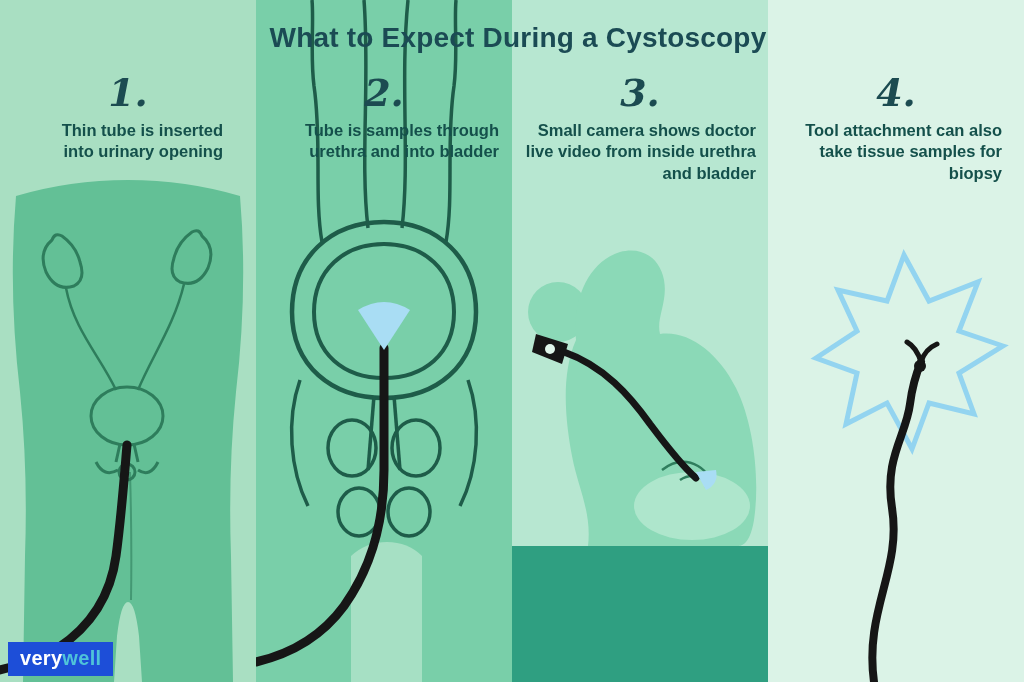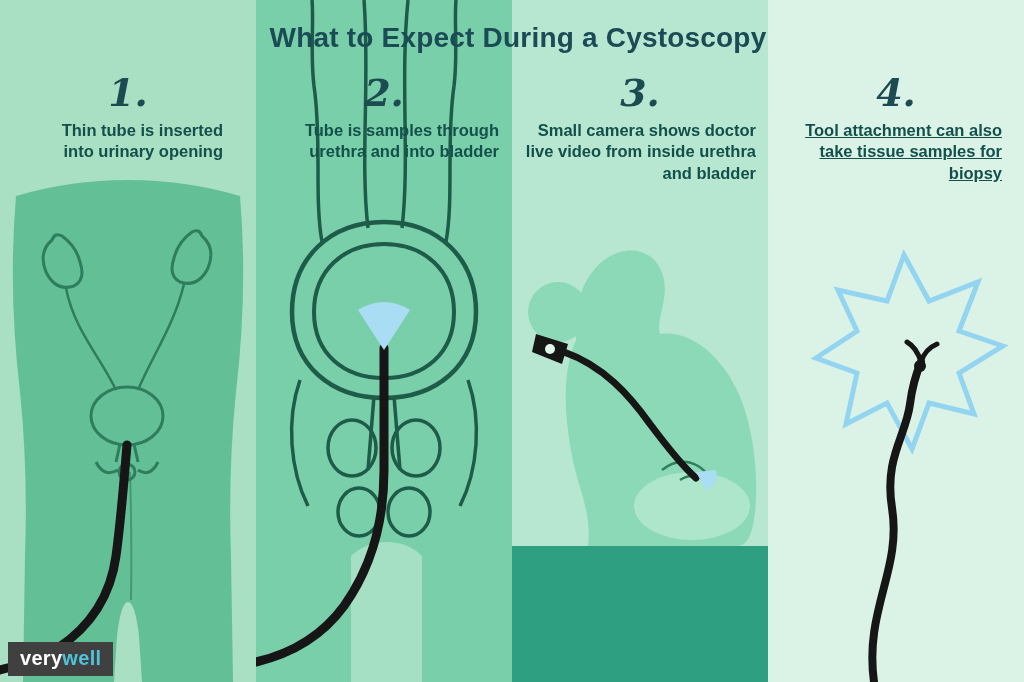--- a/index.html
+++ b/index.html
@@ -31,24 +31,24 @@
   }
   .step-caption{
     position:relative;z-index:2;
     margin:8px auto 0 auto;text-align:right;
     font-size:16.5px;font-weight:bold;color:#14504b;
     line-height:1.3;
   }
   .panel-1 .step-caption{max-width:190px;}
   .panel-2 .step-caption{max-width:230px;}
   .panel-3 .step-caption{max-width:232px;}
-  .panel-4 .step-caption{max-width:212px;text-decoration:underline;}
+  .panel-4 .step-caption{max-width:212px;}
   .brand{
     position:absolute;left:8px;bottom:6px;z-index:6;
-    background:#404040;
+    background:#1d4ed8;
     padding:5px 12px 6px 12px;
     font-size:20px;font-weight:bold;letter-spacing:.3px;
   }
   .brand .b1{color:#ffffff;}
   .brand .b2{color:#4fc3d9;}
 </style>
 </head>
 <body>
 
 <div class="stage">

